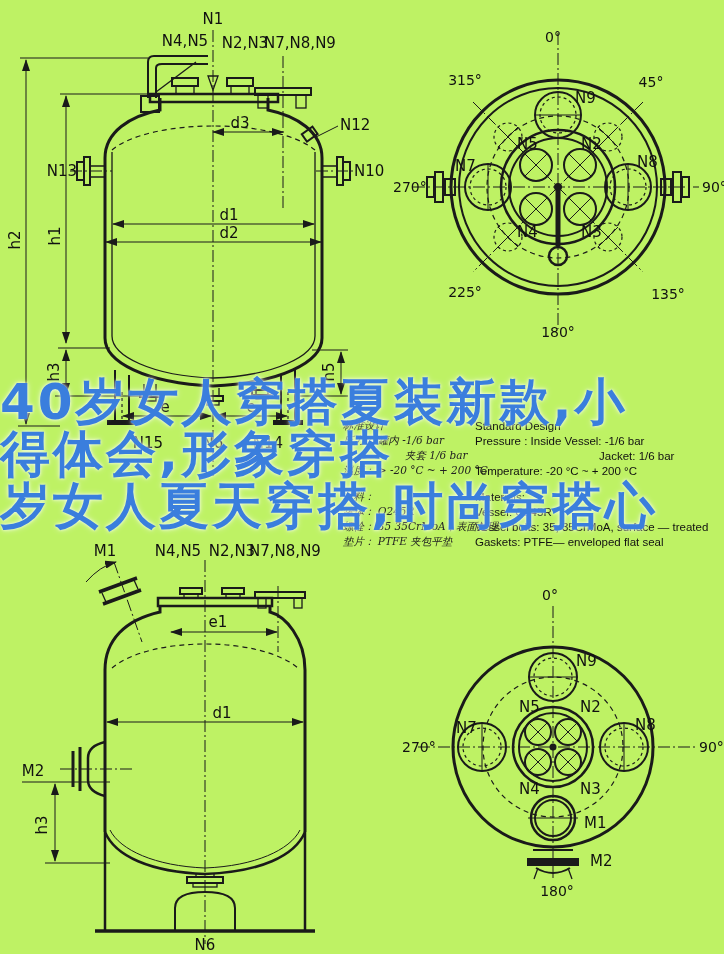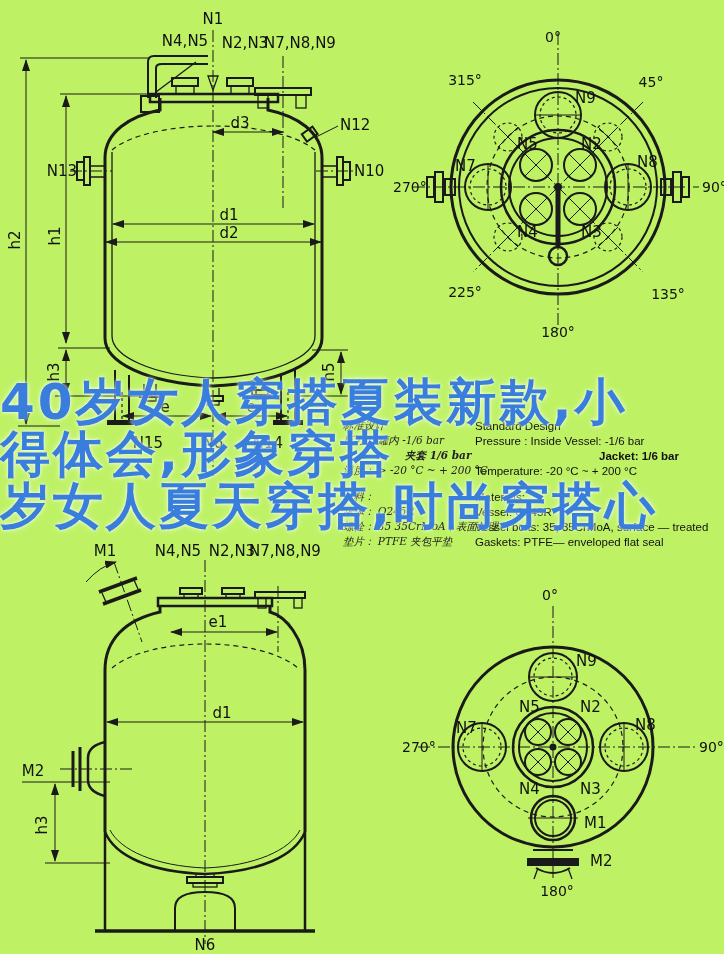--- a/index.html
+++ b/index.html
@@ -18,21 +18,21 @@
   text{fill:#111;font-family:"DejaVu Sans",sans-serif;}
   .lbl{font-size:15px;}
   .ang{font-size:14px;}
   .fillb{fill:#1a1a1a;stroke:none;}
   
   .spec{position:absolute;left:343px;top:419px;width:380px;}
   .spec .row{display:flex;height:15px;line-height:15px;white-space:nowrap;}
   .spec .cn{width:132px;flex:0 0 132px;font:italic 10.5px "DejaVu Serif",serif;color:#222;}
   .spec .en{font-size:11.5px;font-family:"Liberation Sans","DejaVu Sans",sans-serif;color:#111;}
   .spec .gap{height:11px;}
-  .spec .indent{padding-left:62px;font-weight:bold;}
+  .spec .indent{padding-left:62px;}
   
   .overlay{
     position:absolute;left:0;top:376px;width:612px;text-align:left;
     font-weight:bold;font-size:50px;line-height:52px;letter-spacing:3px;
     color:#3a7edd;z-index:5;
     text-shadow:0 0 3px rgba(255,255,255,.85),0 0 6px rgba(255,255,255,.6);
   }
   .overlay div{white-space:nowrap;}
 </style>
 </head>

